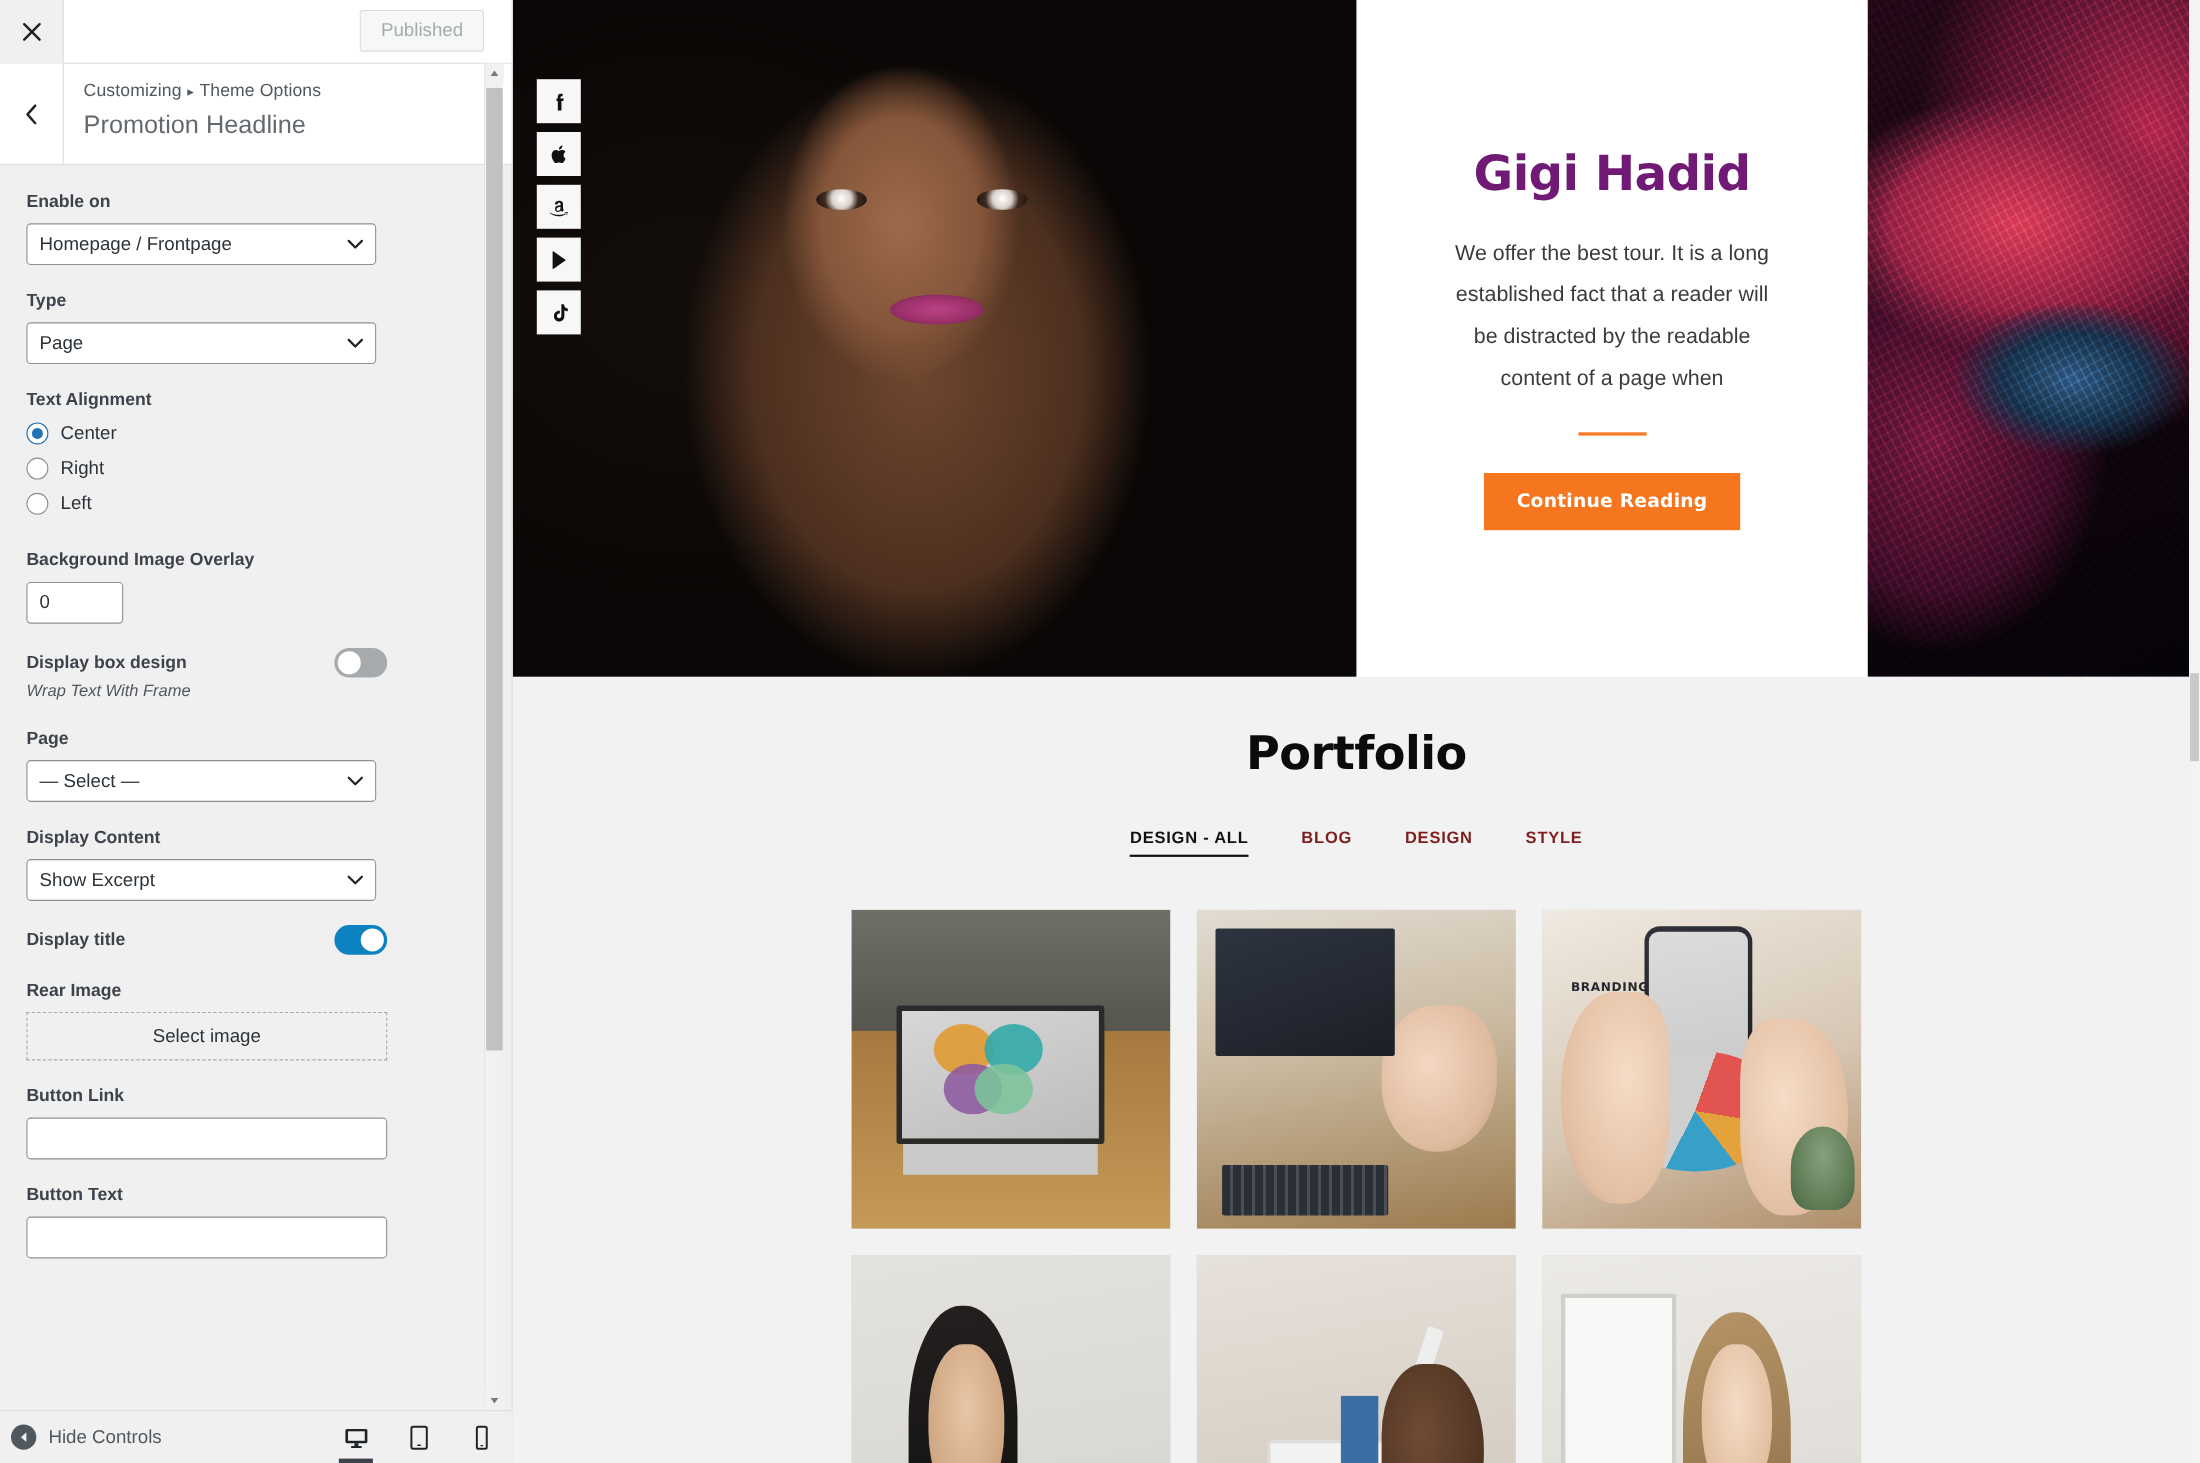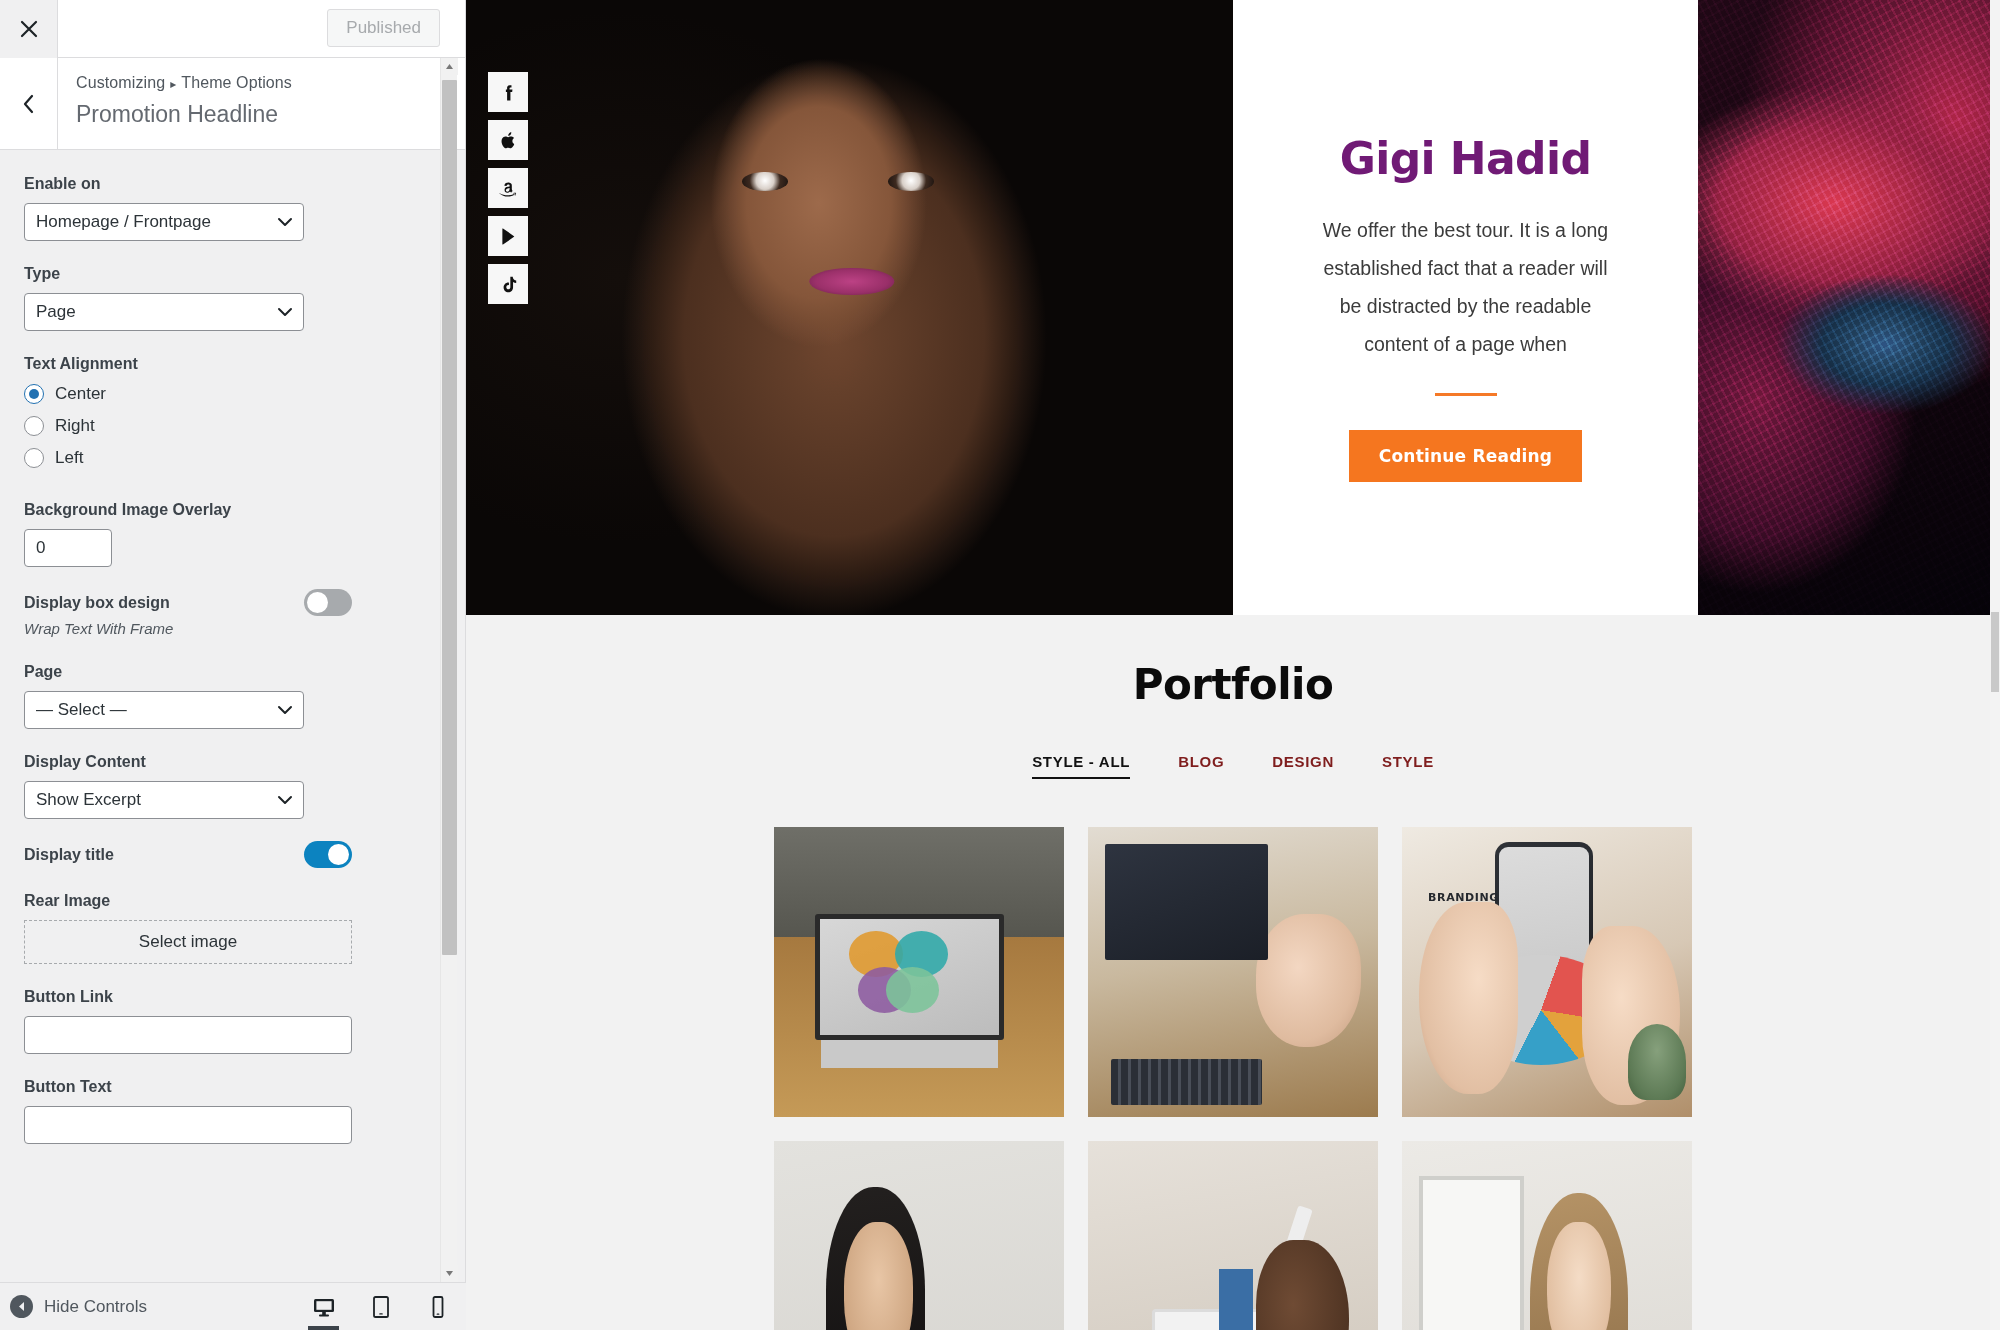--- a/index.html
+++ b/index.html
@@ -81,21 +81,21 @@
   .ctl-label {
     display: block;
     font-size: 16px; font-weight: 600; color: #3c434a;
     line-height: 22px; margin-bottom: 8px;
   }
   .ctl-desc {
     font-size: 15px; color: #50575e; font-style: italic;
     line-height: 20px; margin-top: 3px;
   }
   .ctl-select {
-    width: 280px; height: 38px;
+    width: 318px; height: 38px;
     background: #fff;
     border: 1px solid #8c8f94;
     border-radius: 4px;
     font-size: 17px; color: #2c3338;
     padding: 0 52px 0 11px;
     line-height: 36px;
     position: relative;
     font-family: "Liberation Sans", sans-serif;
   }
   .ctl-select .chev {
@@ -626,21 +626,21 @@
 
       <div class="hero-img-right">
         <div class="snake"></div>
       </div>
     </div>
 
     <div class="portfolio">
       <h2 class="pf-title">Portfolio</h2>
 
       <div class="pf-filters">
-        <div class="pf-filter active">STYLE - ALL</div>
+        <div class="pf-filter active">DESIGN - ALL</div>
         <div class="pf-filter">BLOG</div>
         <div class="pf-filter">DESIGN</div>
         <div class="pf-filter">STYLE</div>
       </div>
 
       <div class="pf-grid">
         <div class="pf-item">
           <div class="ph ph-laptop">
             <div class="blobs">
               <div class="blob b1"></div>

